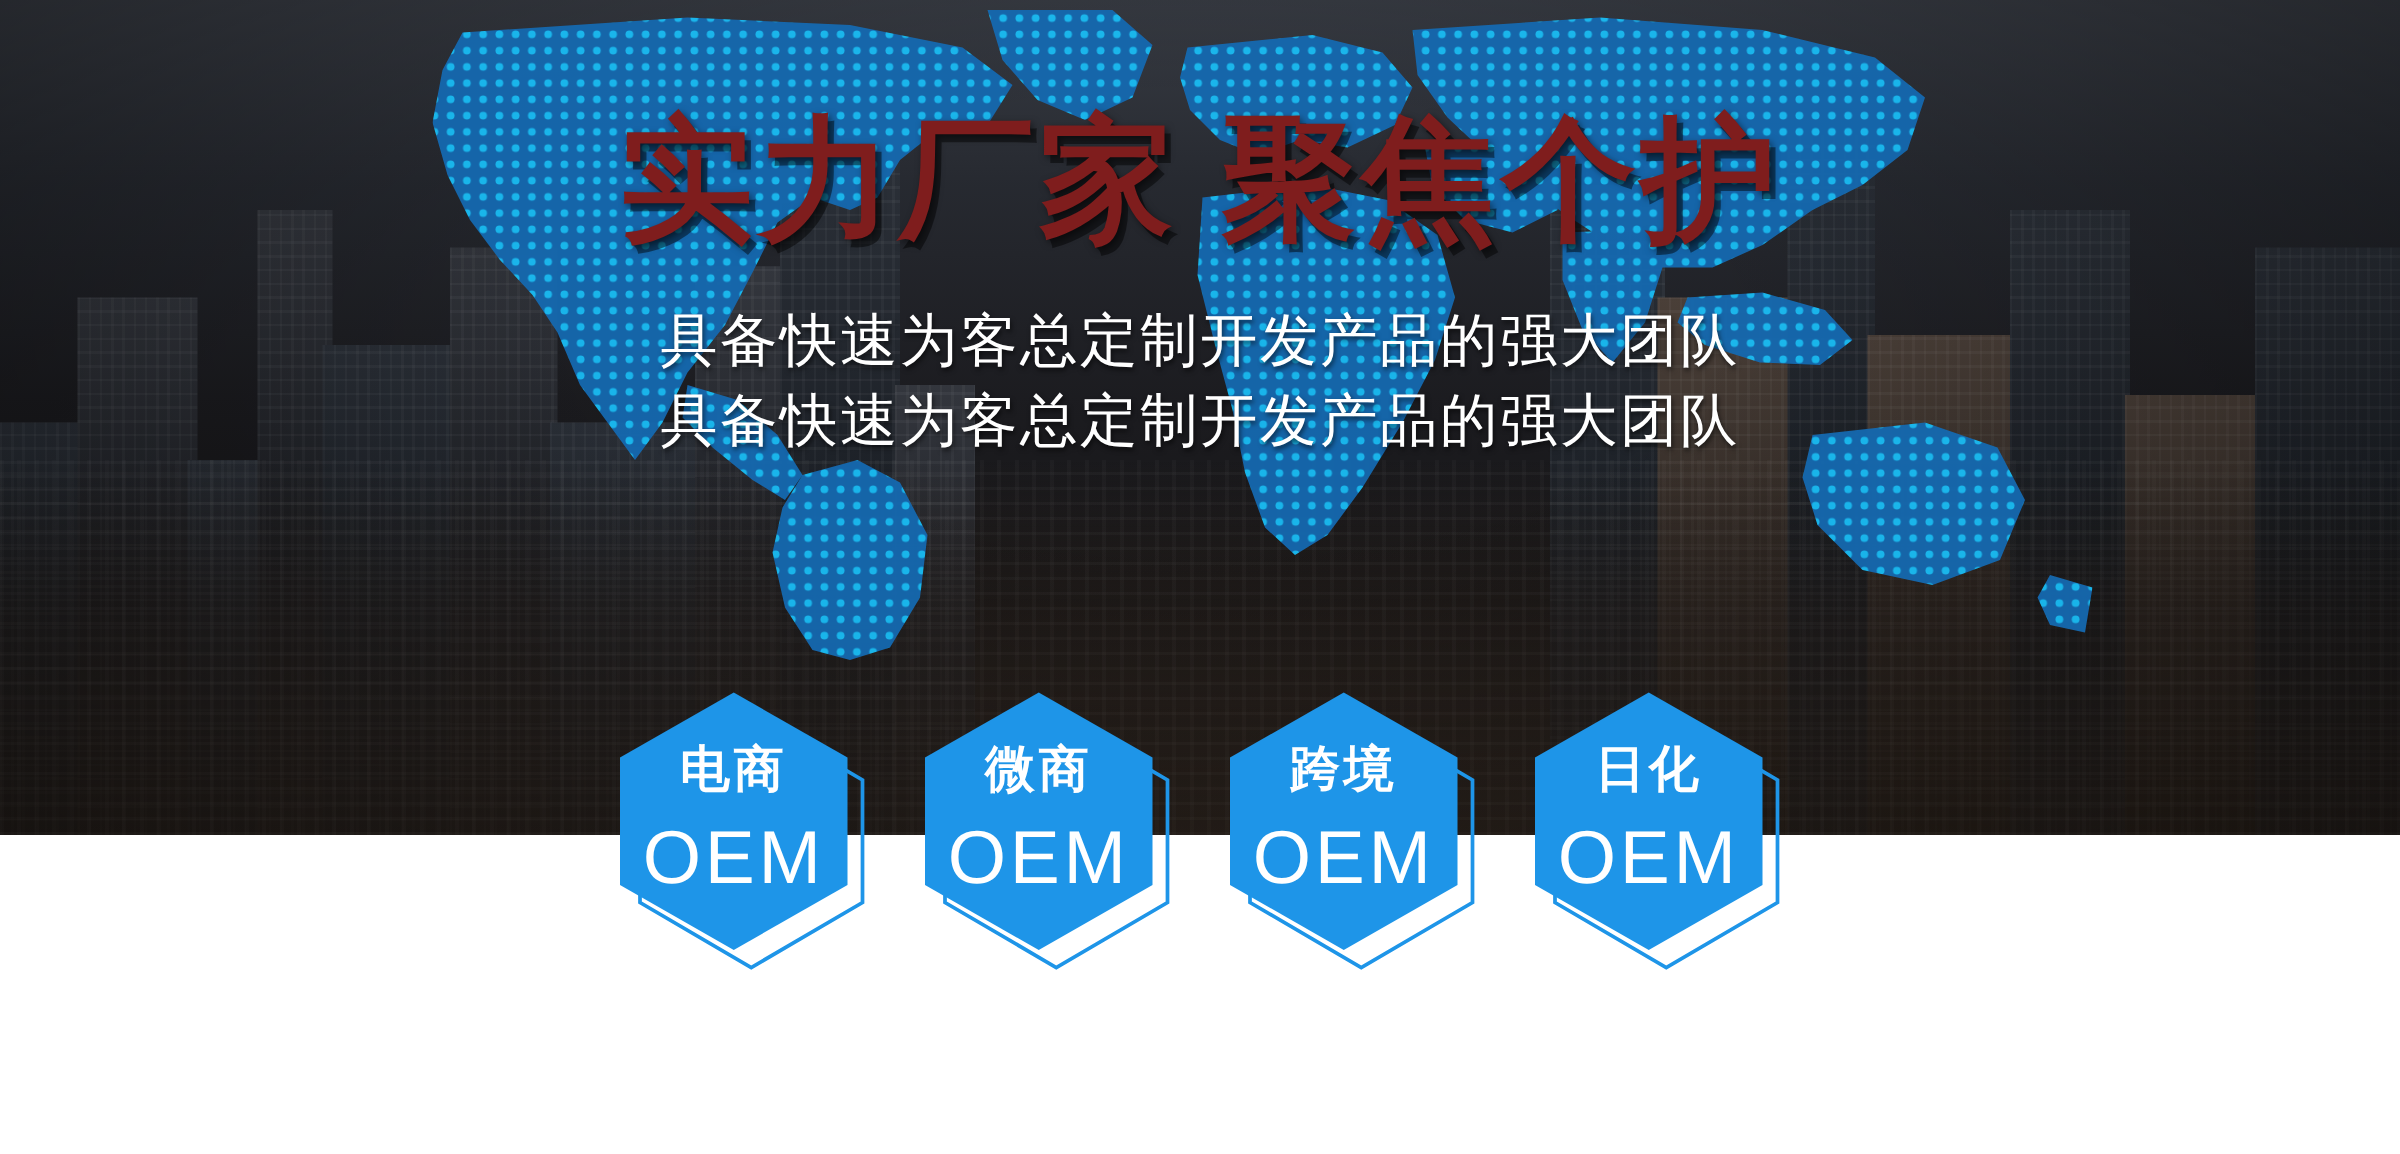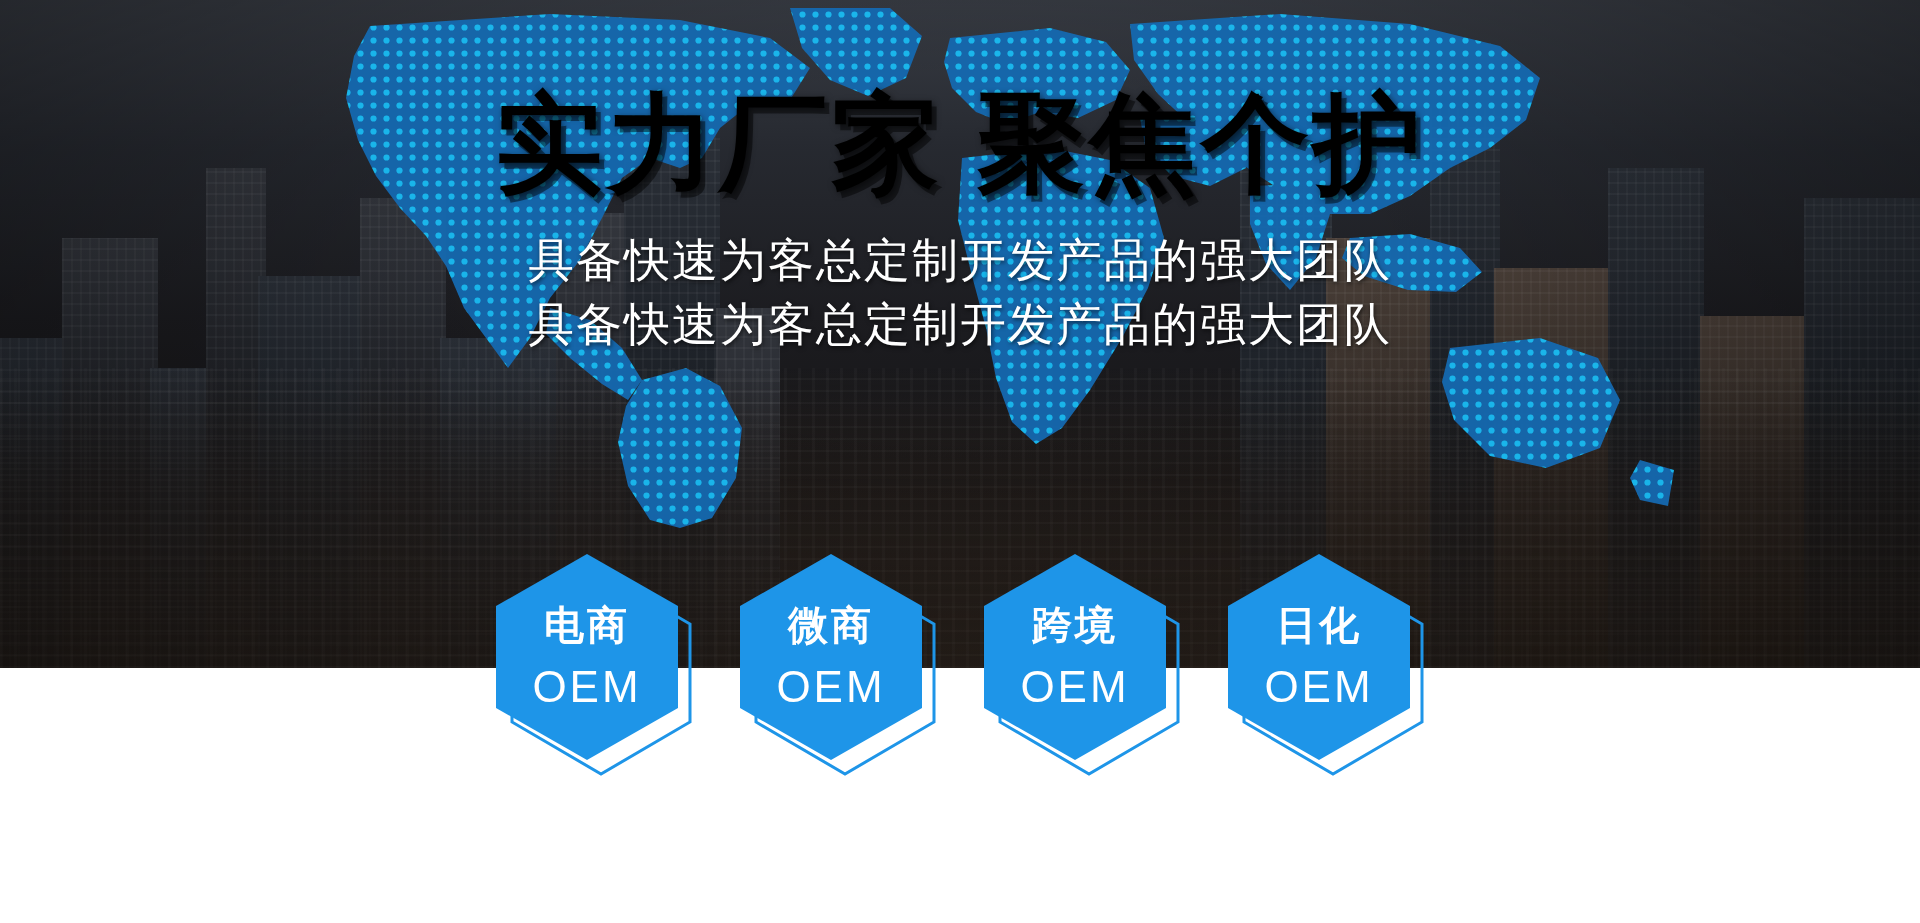--- a/index.html
+++ b/index.html
@@ -50,51 +50,51 @@
     position:absolute;left:250px;top:8px;width:1430px;height:520px;
     opacity:.95;
   }
   .worldmap svg{display:block;width:100%;height:100%;}
   
   .headline{
     position:absolute;left:0;top:80px;width:1920px;text-align:center;
     z-index:6;pointer-events:none;
   }
   .hl-line{
-    color:#000000;font-weight:bold;font-size:108px;line-height:128px;
+    color:#7f1d1d;font-weight:bold;font-size:108px;line-height:128px;
     letter-spacing:4px;
     text-shadow:5px 6px 0 rgba(0,0,0,.45), 2px 2px 6px rgba(0,0,0,.5);
     white-space:nowrap;
   }
   .hl-gap{display:inline-block;width:34px;}
   .subline{
     color:#ffffff;font-size:46px;line-height:64px;letter-spacing:2px;
     text-shadow:1px 2px 4px rgba(0,0,0,.6);white-space:nowrap;
   }
-  .sub-wrap{margin-top:20px;}
+  .sub-wrap{margin-top:32px;}
   
   .badges{
     position:absolute;left:0;top:552px;width:1920px;height:260px;z-index:8;
     display:flex;justify-content:center;align-items:flex-start;gap:44px;
   }
   .badge{position:relative;width:200px;height:226px;}
   .hex-outline{
     position:absolute;left:14px;top:16px;width:186px;height:210px;
   }
   .hex-fill{
     position:absolute;left:0;top:0;width:186px;height:210px;
   }
   .hex-fill svg,.hex-outline svg{display:block;width:100%;height:100%;}
   .badge-text{
     position:absolute;left:0;top:0;width:186px;height:210px;
     display:flex;flex-direction:column;align-items:center;justify-content:center;
     color:#ffffff;line-height:1.08;
   }
   .badge-cn{font-size:40px;font-weight:bold;letter-spacing:3px;text-align:center;}
-  .badge-oem{font-size:44px;letter-spacing:3px;margin-top:16px;}
+  .badge-oem{font-size:60px;letter-spacing:3px;margin-top:16px;}
   
   .bottom-band{
     position:absolute;left:0;top:668px;width:1920px;height:255px;background:#ffffff;z-index:4;
   }
 </style>
 </head>
 <body>
 
 <div class="banner">
 

